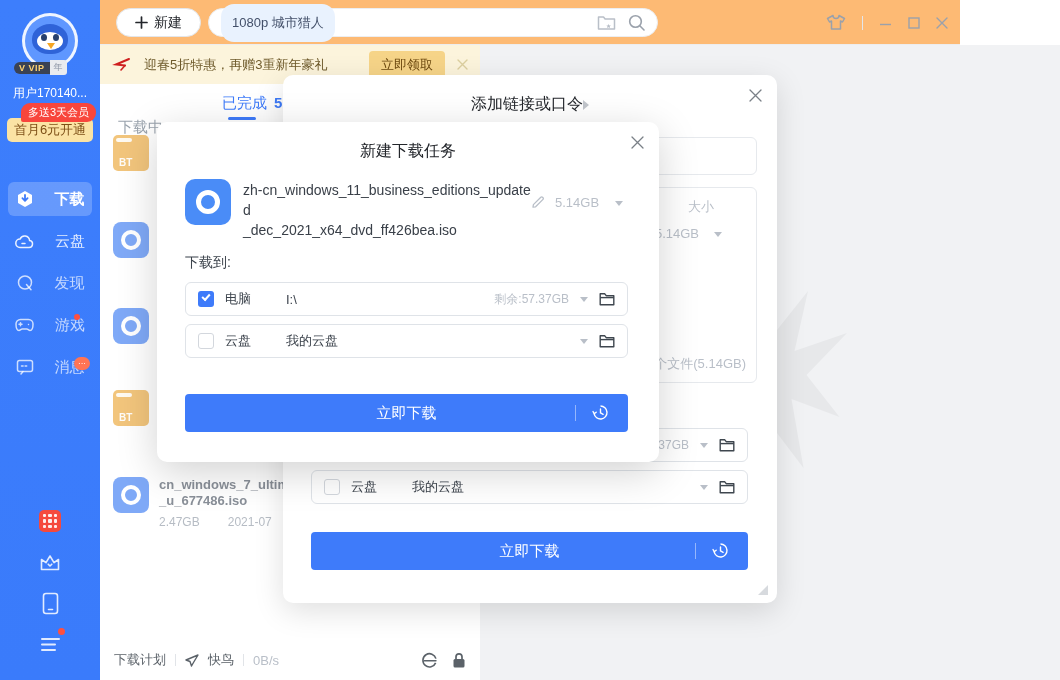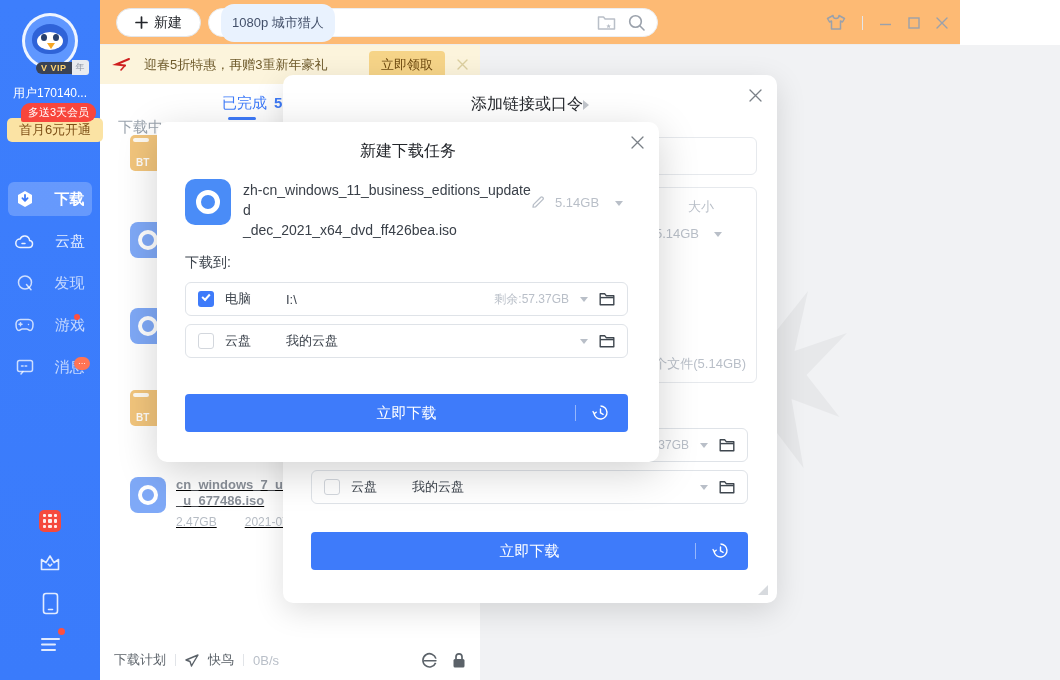--- a/index.html
+++ b/index.html
@@ -13,27 +13,27 @@
   .avatar-wrap { position:absolute; left:22px; top:13px; width:56px; height:56px; }
   .avatar { width:56px; height:56px; border-radius:50%; background:#5f97ff;
             border:3px solid rgba(255,255,255,.9); position:relative; overflow:hidden; }
   .penguin-head { position:absolute; left:7px; top:8px; width:36px; height:30px; background:#2f63d8; border-radius:50% 50% 45% 45%; }
   .penguin-face { position:absolute; left:12px; top:16px; width:26px; height:18px; background:#fff; border-radius:50%; }
   .penguin-eye { position:absolute; top:18px; width:6px; height:7px; background:#27406e; border-radius:50%; }
   .penguin-eye.l { left:16px; } .penguin-eye.r { left:28px; }
   .penguin-beak { position:absolute; left:22px; top:27px; width:0; height:0;
                   border-left:4px solid transparent; border-right:4px solid transparent; border-top:6px solid #f6a623; }
   .vip-badge { position:absolute; left:14px; top:60px; display:flex; align-items:center; height:15px; font-size:9px; }
-  .vip-main { background:#3a4254; color:#ffd372; border-radius:8px 0 0 8px; padding:1px 5px; font-weight:bold; letter-spacing:.5px;margin-left:22px; }
+  .vip-main { background:#3a4254; color:#ffd372; border-radius:8px 0 0 8px; padding:1px 5px; font-weight:bold; letter-spacing:.5px; }
   .vip-suffix { background:#e9ebef; color:#8a93a3; border-radius:0 3px 3px 0; padding:1px 4px; }
   .username { position:absolute; left:0; top:85px; width:100px; text-align:center; color:#fff; font-size:12px;
               white-space:nowrap; overflow:hidden; }
   .promo-pill { position:absolute; right:4px; top:103px; background:#f8463c; color:#fff; font-size:11px;
                 padding:2px 7px; border-radius:9px 9px 9px 2px; z-index:2; white-space:nowrap; }
-  .promo-btn { position:absolute; left:7px; top:118px; width:96px; height:24px; background:#fbe3a4; color:#7d4f16;
+  .promo-btn { position:absolute; left:7px; top:118px; width:86px; height:24px; background:#fbe3a4; color:#7d4f16;
                font-size:13px; border-radius:5px; display:flex; align-items:center; justify-content:center; z-index:1; white-space:nowrap; }
   .nav { position:absolute; left:8px; top:182px; width:84px; display:flex; flex-direction:column; gap:8px; }
   .nav-item { height:34px; display:flex; align-items:center; justify-content:center; gap:21px;
               color:rgba(255,255,255,.85); font-size:15px; border-radius:6px; position:relative; }
   .nav-item.active { background:rgba(255,255,255,.22); color:#fff; font-weight:bold; }
   .nav-item .dot { position:absolute; right:12px; top:6px; width:6px; height:6px; background:#ff5040; border-radius:50%; }
   .msg-badge { position:absolute; right:2px; top:7px; min-width:16px; height:13px; background:#ff7454; color:#fff;
                font-size:8px; border-radius:8px; display:flex; align-items:center; justify-content:center; line-height:1; }
   .side-foot { position:absolute; left:0; top:508px; width:100px; display:flex; flex-direction:column; align-items:center; gap:15px; }
   .foot-ico { width:26px; height:26px; display:flex; align-items:center; justify-content:center; position:relative; }
@@ -67,21 +67,21 @@
   .banner-close { color:#dccf9f; font-size:14px; margin-left:2px; }
 
   .tabs { position:absolute; left:0; top:39px; width:380px; height:38px; background:#fff; }
   .tab { position:absolute; top:10px; font-size:15px; }
   .tab-downloading { left:18px; color:#9aa3ad;margin-top:24px; }
   .tab-completed { left:122px; color:#3e7bfa; display:flex; gap:7px; }
   .tab-count { font-weight:bold; }
   .tab-underline { position:absolute; left:128px; top:33px; width:28px; height:3px; background:#3e7bfa; border-radius:2px; }
 
   
-  .titem { position:absolute; left:30px; display:flex; gap:10px;text-decoration:underline; }
+  .titem { position:absolute; left:13px; display:flex; gap:10px; }
   .iso-ico { width:36px; height:36px; border-radius:8px; background:#7fa9f7; position:relative; flex:none; }
   .iso-ico::after { content:""; position:absolute; left:8px; top:8px; width:12px; height:12px; border:4px solid #fff; border-radius:50%; }
   .bt-ico { width:36px; height:36px; border-radius:5px; background:#f2c57c; position:relative; flex:none; }
   .bt-ico::before { content:""; position:absolute; left:3px; top:3px; width:16px; height:4px; background:#fff; border-radius:2px; opacity:.9; }
   .bt-ico .bt-txt { position:absolute; left:6px; bottom:3px; color:rgba(255,255,255,.95); font-size:10px; font-weight:bold; }
   .titem-name { font-size:13px; font-weight:bold; color:#8a9099; line-height:16px; white-space:nowrap; }
   .titem-meta { display:flex; gap:28px; font-size:12px; color:#b6bcc4; margin-top:6px; }
 
   
   .statusbar { position:absolute; left:0; top:595px; width:380px; height:40px; background:#fff;

